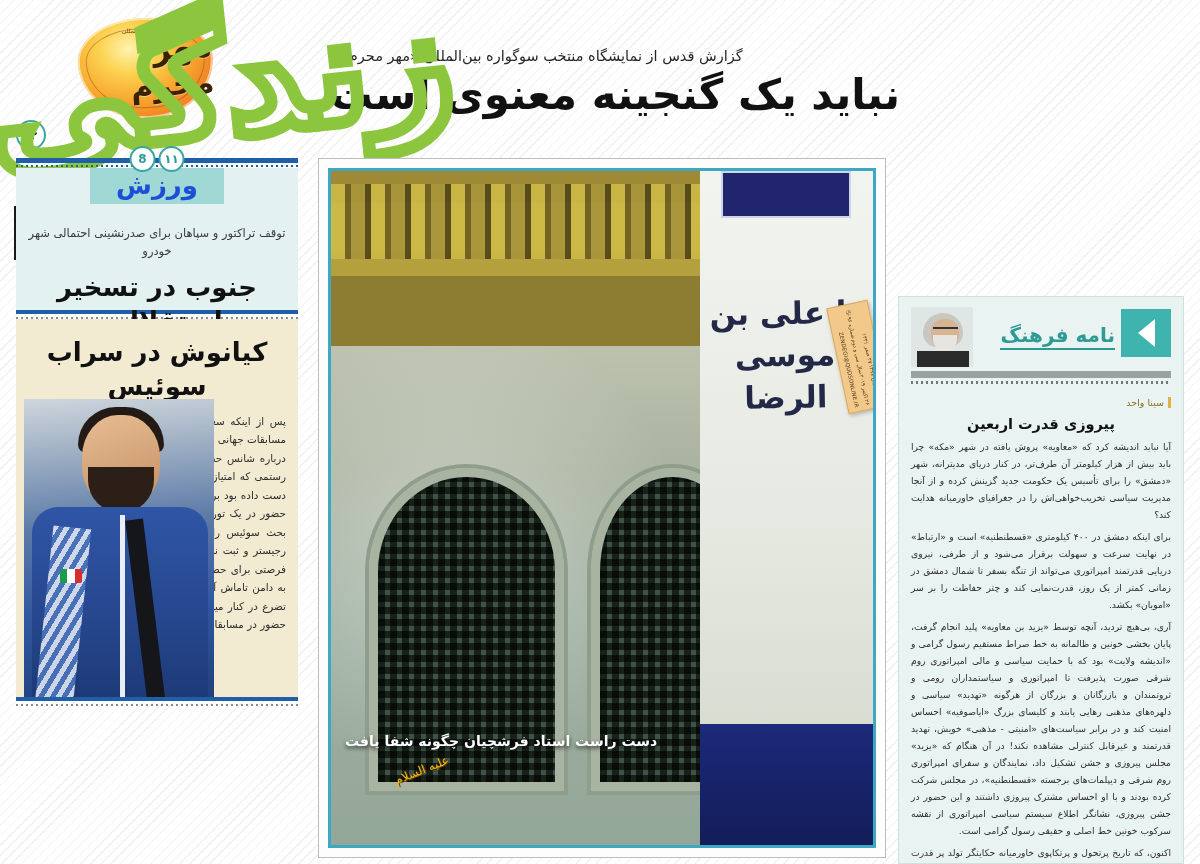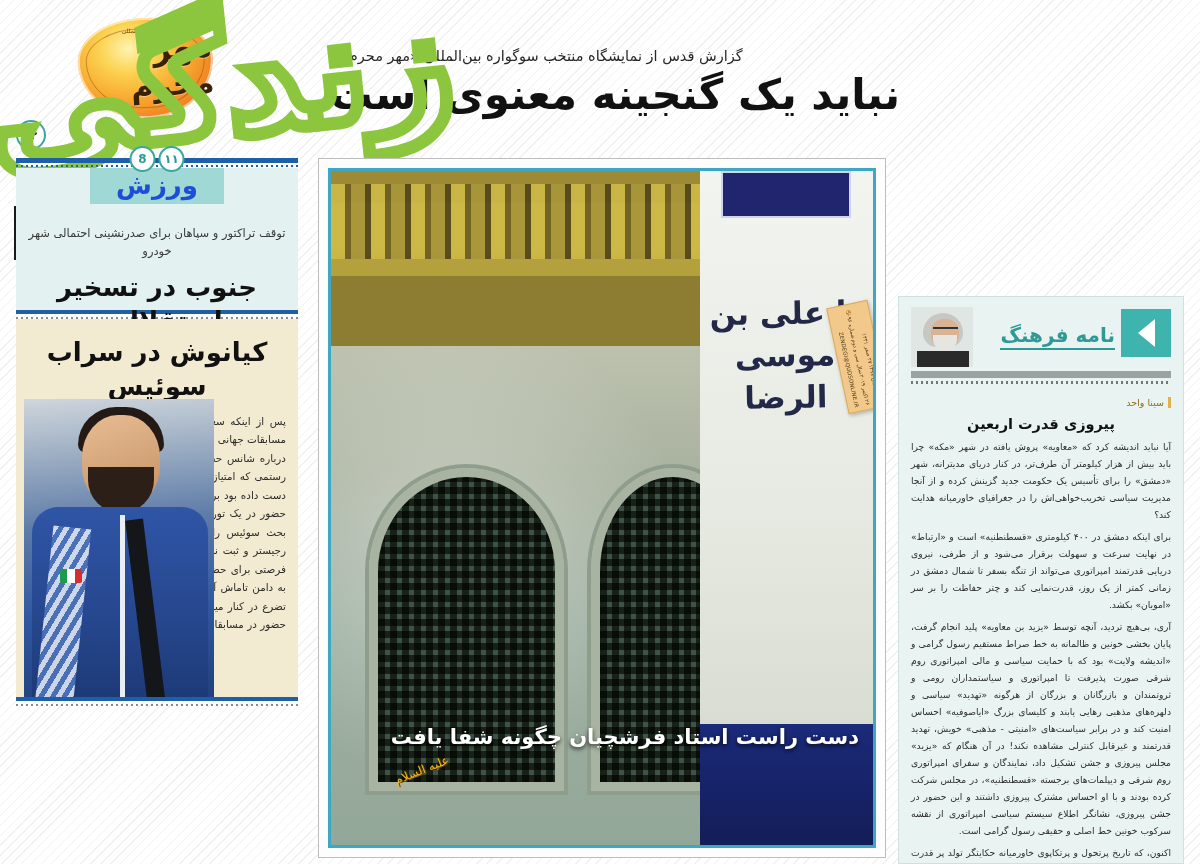--- a/index.html
+++ b/index.html
@@ -229,21 +229,21 @@
     font-size:5.4px; color:#4a3415; line-height:1.9; letter-spacing:.2px;
     display:flex; flex-wrap:wrap; align-content:flex-start; gap:1px;
   }
   .tag .hole {
     position:absolute; top:5px; left:50%; transform:translateX(-50%);
     width:5px; height:5px; border-radius:50%; background:#fff; border:1px solid #c79a52;
   }
 
   .ovl-sub {
     position:absolute; right:14px; bottom:96px; left:14px;
-    text-align:right; font-size:21px; font-weight:bold; color:#ffffff;
+    text-align:left; font-size:14px; font-weight:bold; color:#ffffff;
     text-shadow:0 2px 4px rgba(0,0,0,.75);
   }
   .ovl-title {
     position:absolute; right:10px; bottom:8px; left:10px;
     text-align:center; font-size:62px; font-weight:bold; color:#f4b81a;
     line-height:1.05;
     text-shadow:2px 3px 0 #6d4500, -1px -1px 0 #6d4500, 0 4px 10px rgba(0,0,0,.6);
   }
   .ovl-honorific {
     position:absolute; right:78%; bottom:68px;

